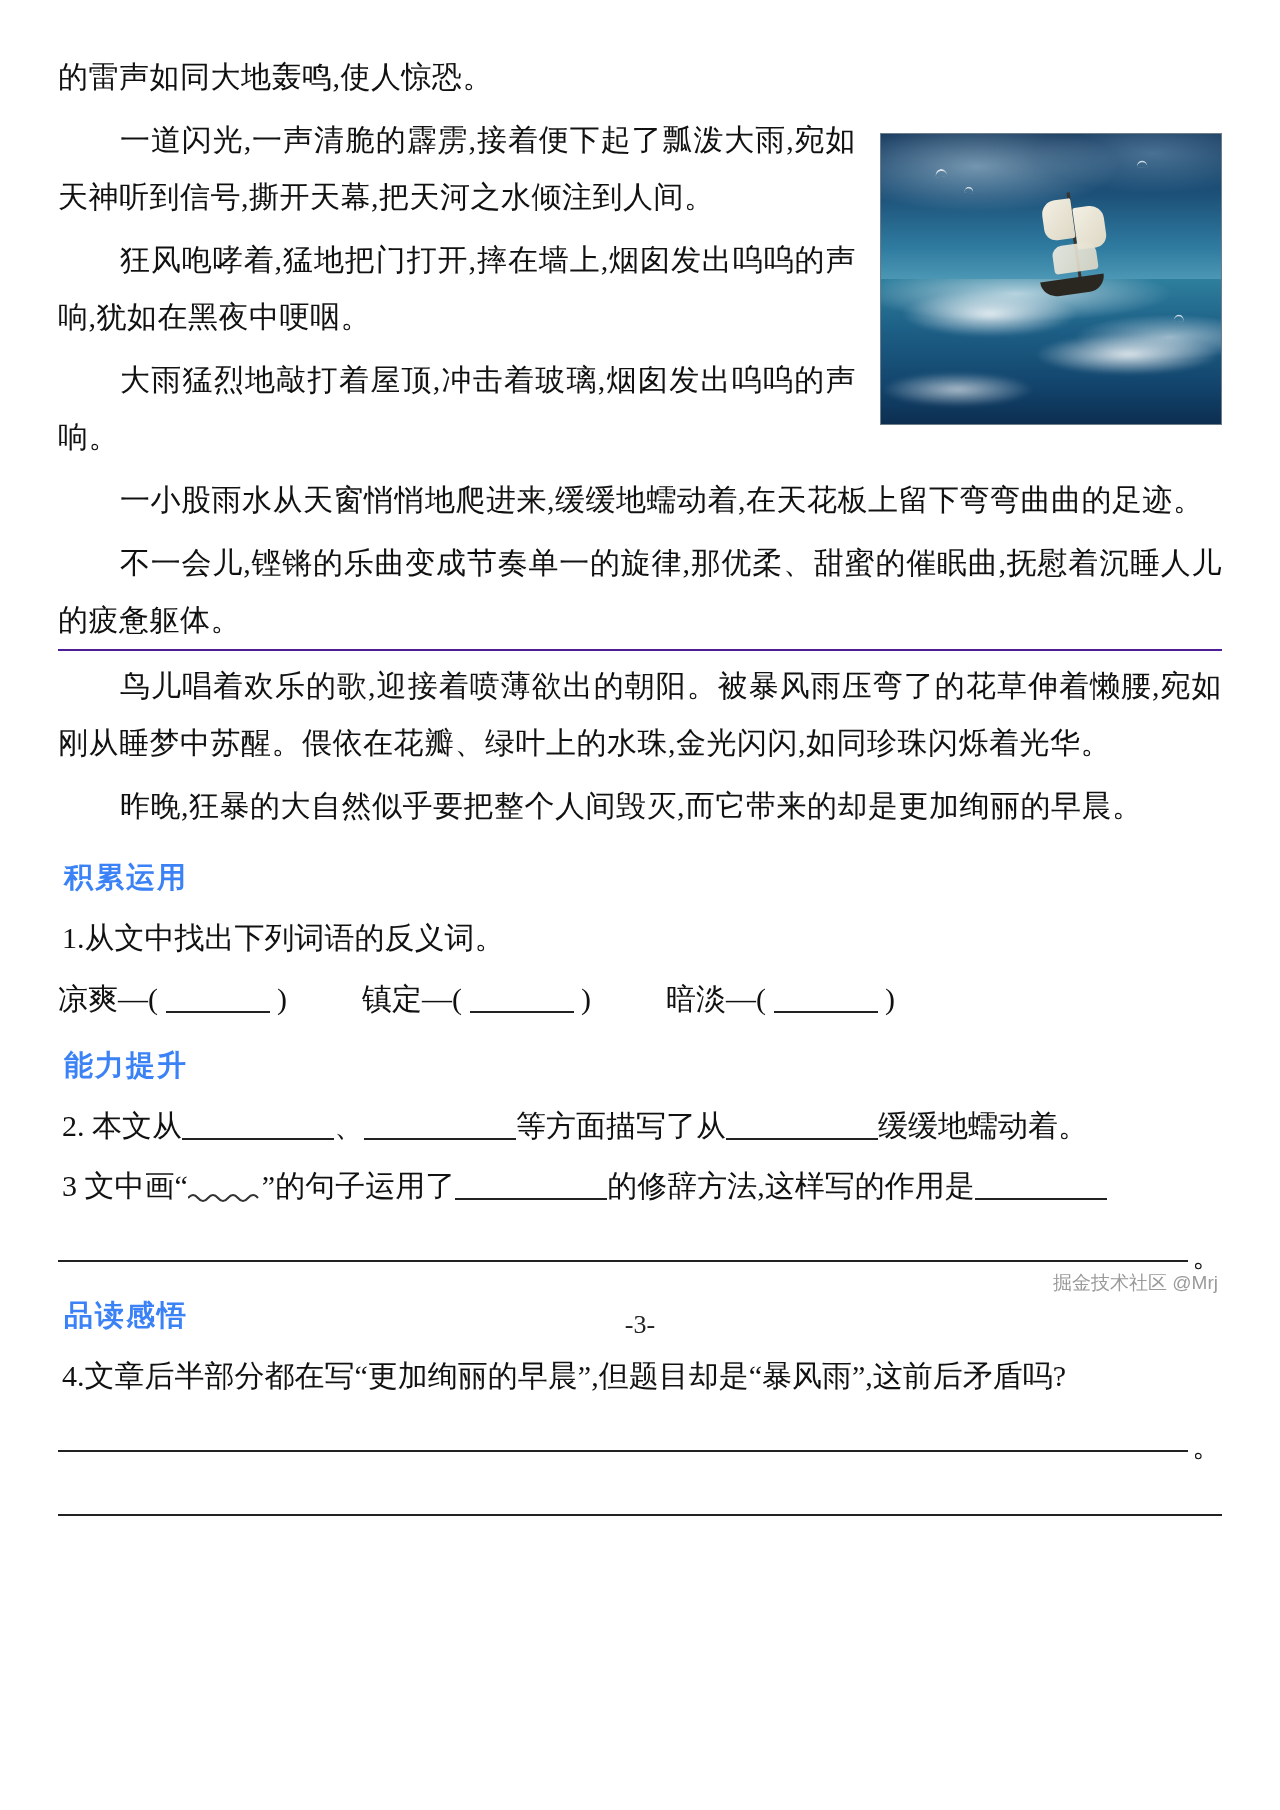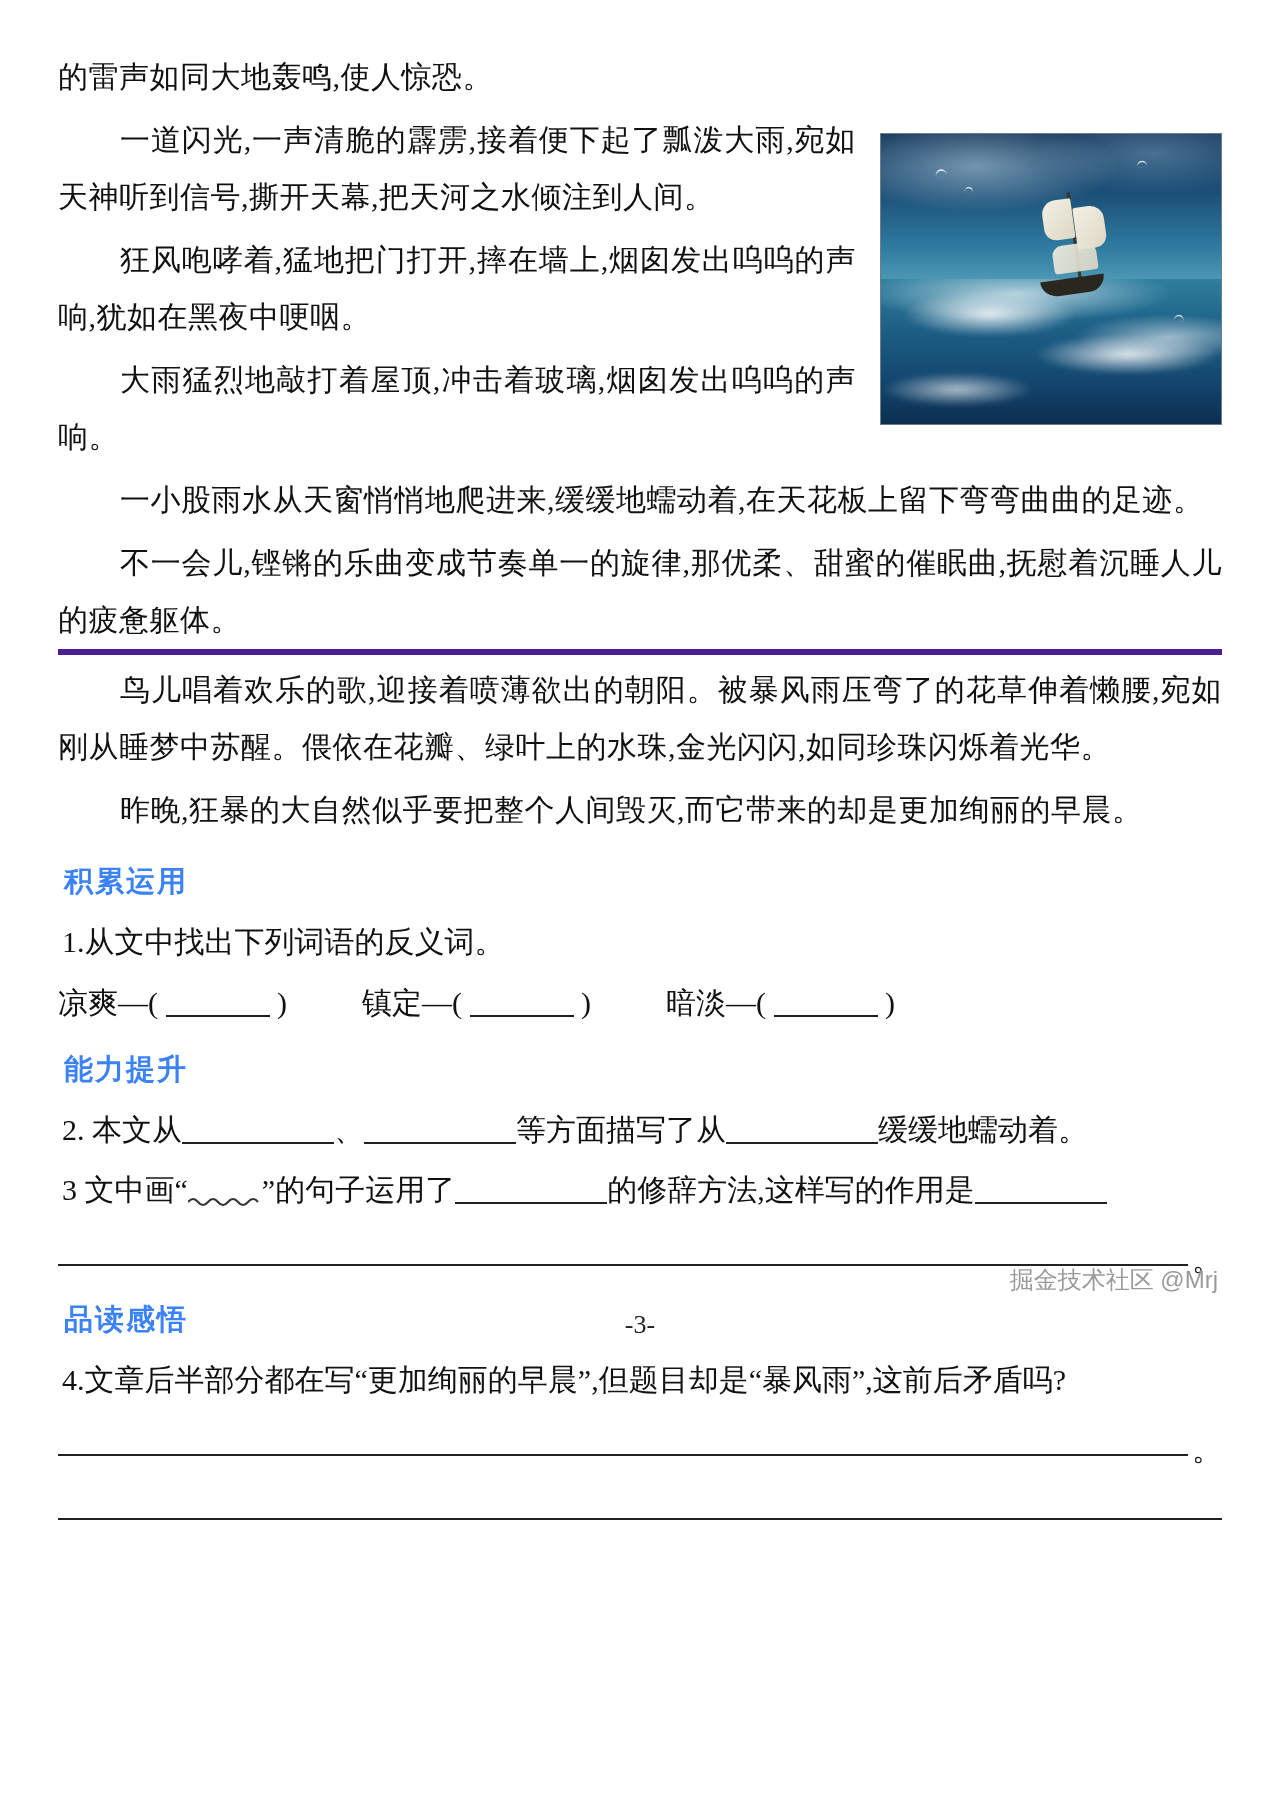--- a/index.html
+++ b/index.html
@@ -111,21 +111,21 @@
     border-top: 2px solid rgba(255,255,255,0.75);
     border-radius: 50% 50% 0 0 / 100% 100% 0 0;
     transform: rotate(-10deg);
   }
   .bird.b1 { left: 16%; top: 12%; }
   .bird.b2 { left: 24%; top: 18%; transform: rotate(8deg) scale(.8); }
   .bird.b3 { left: 75%; top: 9%;  transform: rotate(-4deg) scale(.9); }
   .bird.b4 { left: 86%; top: 62%; transform: rotate(6deg) scale(.85); }
 
   .u-line {
-    border-bottom: 6px solid #4c1d95;
+    border-bottom: 2px solid #4c1d95;
     padding-bottom: 1px;
   }
   .clearfix::after { content: ""; display: block; clear: both; }
 
   .section-head {
     display: inline-block;
     position: relative;
     font-size: 29px;
     font-weight: bold;
     font-family: "Liberation Sans", "DejaVu Sans", sans-serif;
@@ -196,21 +196,21 @@
     bottom: 34px;
     text-align: center;
     font-size: 26px;
     color: #222;
     font-family: "Liberation Serif", serif;
   }
   .watermark {
     position: absolute;
     right: 62px;
     bottom: 78px;
-    font-size: 24px;
+    font-size: 19px;
     color: #9a9a9a;
     font-family: "Liberation Sans", "DejaVu Sans", sans-serif;
   }
 </style>
 </head>
 <body>
 
 <div class="page">
   <div class="content">
 

